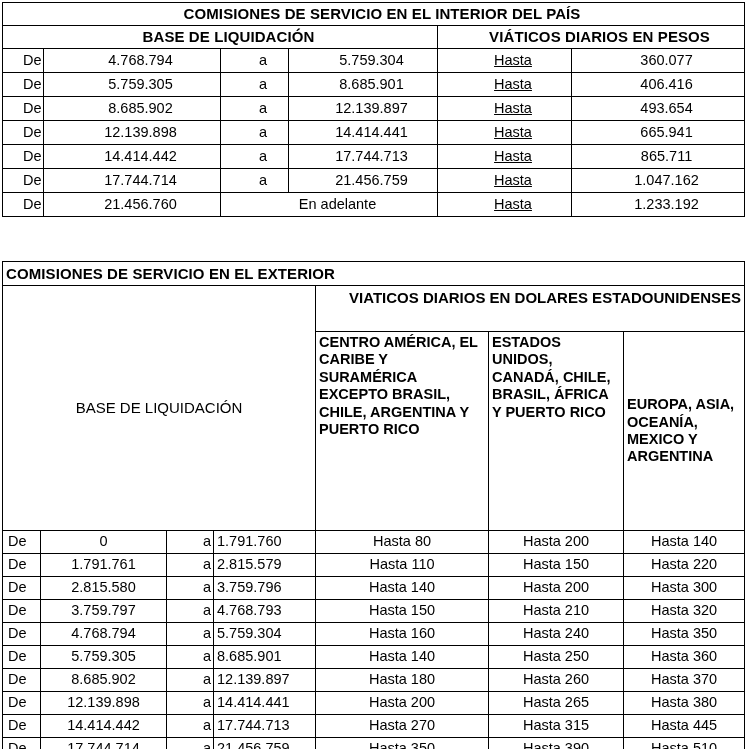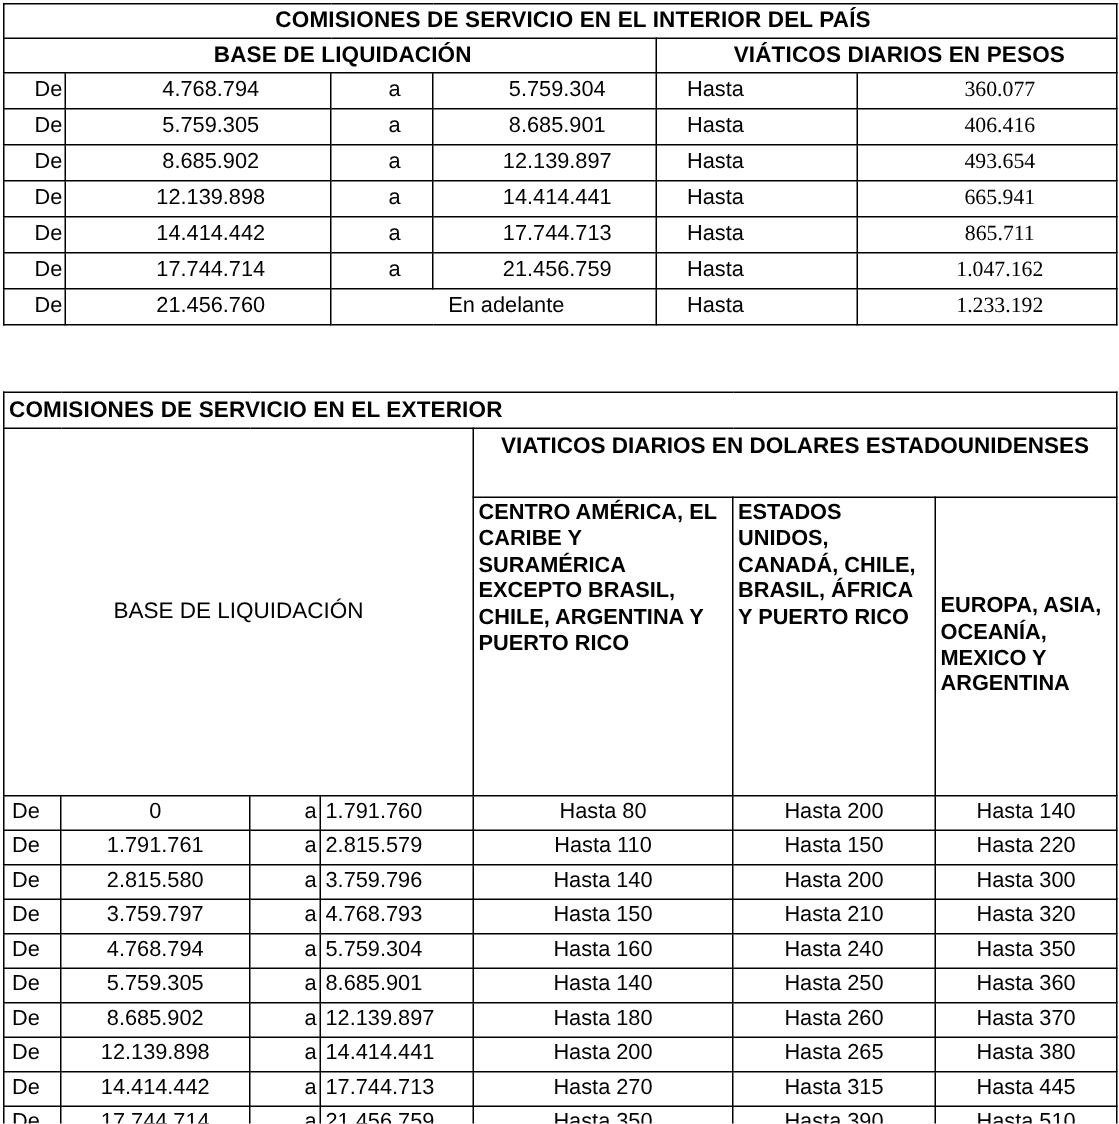--- a/index.html
+++ b/index.html
@@ -53,39 +53,39 @@
     text-align: center;
     font-weight: bold;
     letter-spacing: .1px;
     height: 22px;
     font-size: 15px;
   }
   #table-interior td.c-de    { text-align: center; }
   #table-interior td.c-from  { text-align: center; }
   #table-interior td.c-a     { text-align: center; }
   #table-interior td.c-to    { text-align: center; }
-  #table-interior td.c-hasta { text-align: left; }
-  #table-interior td.c-val   { text-align: center; font-family: Liberation Serif, serif; }
+  #table-interior td.c-hasta { text-align: center; text-decoration: underline; }
+  #table-interior td.c-val   { text-align: center; }
 
   
   #table-exterior {
     left: 2px;
     top: 261px;
     width: 742px;
     font-size: 14.5px;
   }
   #table-exterior td { height: 22px; }
   #table-exterior tr.title-row td {
     font-weight: bold;
     height: 23px;
     letter-spacing: .1px;
     font-size: 15px;
   }
   #table-exterior td.group-head {
-    text-align: center;
+    text-align: right;
     font-weight: bold;
     font-size: 15px;
     vertical-align: top;
     padding-top: 3px;
     white-space: normal;
     line-height: 1.22;
   }
   #table-exterior td.base-head {
     text-align: center;
     font-size: 15px;

